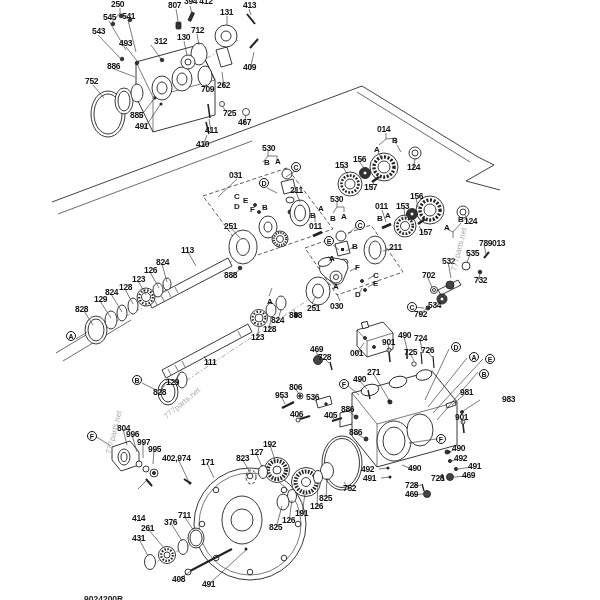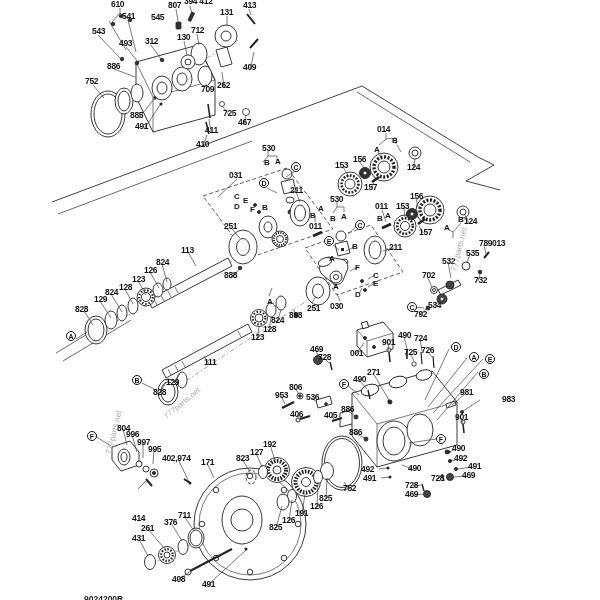--- a/index.html
+++ b/index.html
@@ -309,30 +309,30 @@
     <circle cx="190" cy="483" r="1.5"></circle>
         <circle cx="388" cy="468" r="1.5"></circle>
         <circle cx="390" cy="477" r="1.5"></circle>
     <circle cx="449" cy="452" r="1.5"></circle>
         <circle cx="389" cy="401" r="1.5"></circle>
     <rect x="341" y="248" width="3" height="3"></rect>
   </g>
 </svg>
 
 <div id="labels">
-      <span class="lbl" style="left: 111px; top: 0px;">610</span>
+      <span class="lbl" style="left: 111px; top: 0px;">250</span>
       <span class="lbl" style="left: 168px; top: 1px;">807</span>
       <span class="lbl" style="left: 184px; top: -3px;">394 412</span>
       <span class="lbl" style="left: 243px; top: 1px;">413</span>
-      <span class="lbl" style="left: 103px; top: 13px; margin-left: 48px;">545</span>
+      <span class="lbl" style="left: 103px; top: 13px;">545</span>
       <span class="lbl" style="left: 122px; top: 12px;">541</span>
       <span class="lbl" style="left: 220px; top: 8px;">131</span>
       <span class="lbl" style="left: 92px; top: 27px;">543</span>
       <span class="lbl" style="left: 119px; top: 39px;">493</span>
-      <span class="lbl" style="left: 145px; top: 37px; text-align: right;">312</span>
+      <span class="lbl" style="left: 154px; top: 37px; text-align: right;">312</span>
       <span class="lbl" style="left: 191px; top: 26px;">712</span>
       <span class="lbl" style="left: 177px; top: 33px;">130</span>
       <span class="lbl" style="left: 107px; top: 62px;">886</span>
       <span class="lbl" style="left: 85px; top: 77px;">752</span>
       <span class="lbl" style="left: 243px; top: 63px;">409</span>
       <span class="lbl" style="left: 217px; top: 81px;">262</span>
       <span class="lbl" style="left: 201px; top: 85px;">709</span>
       <span class="lbl" style="left: 130px; top: 111px;">885</span>
       <span class="lbl" style="left: 135px; top: 122px;">491</span>
       <span class="lbl" style="left: 223px; top: 109px;">725</span>

